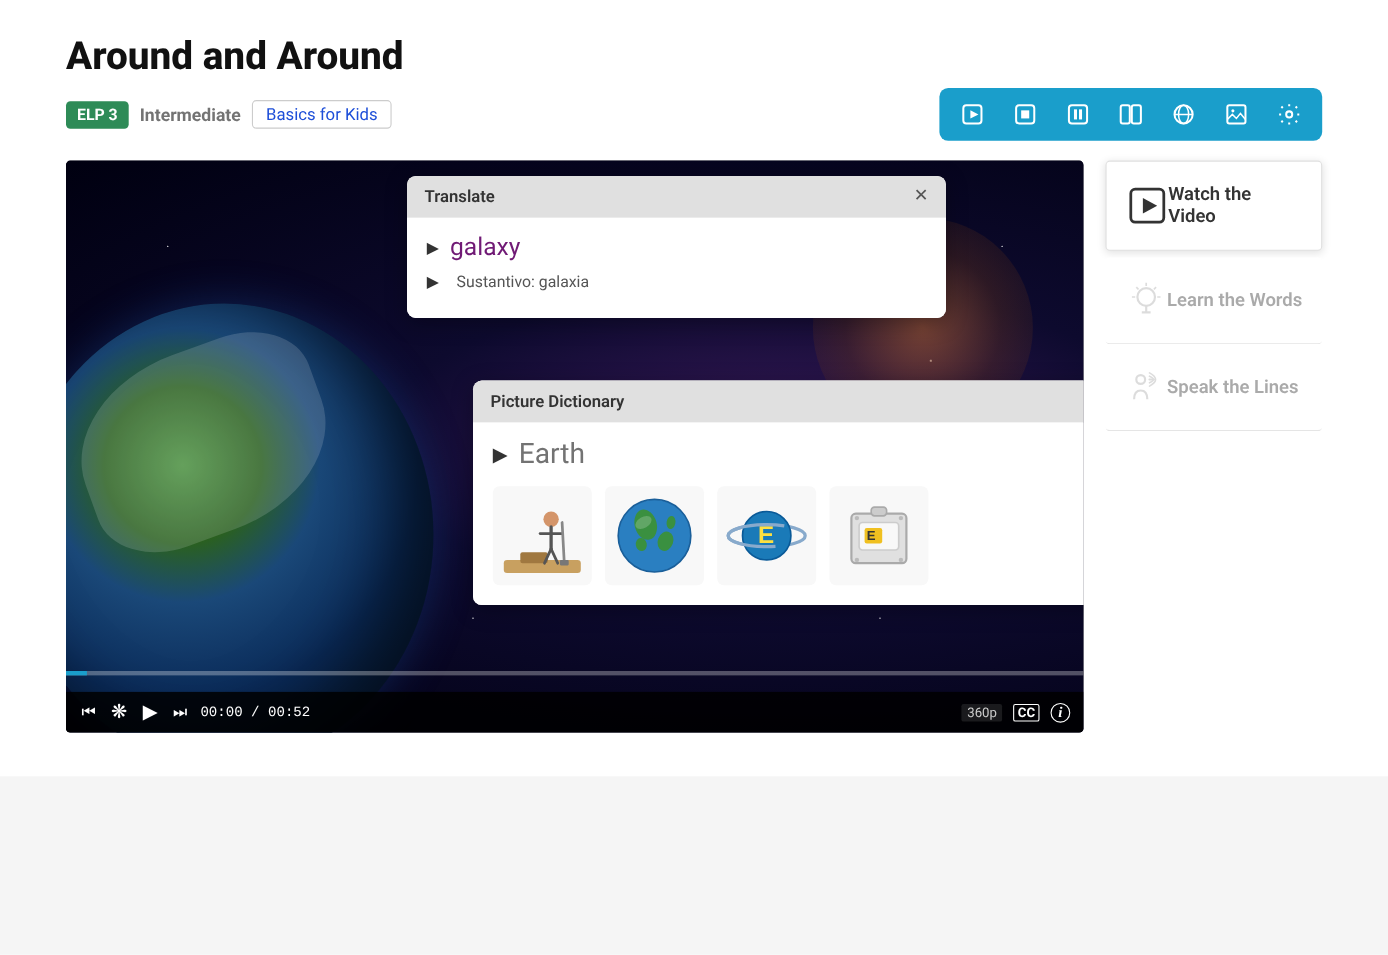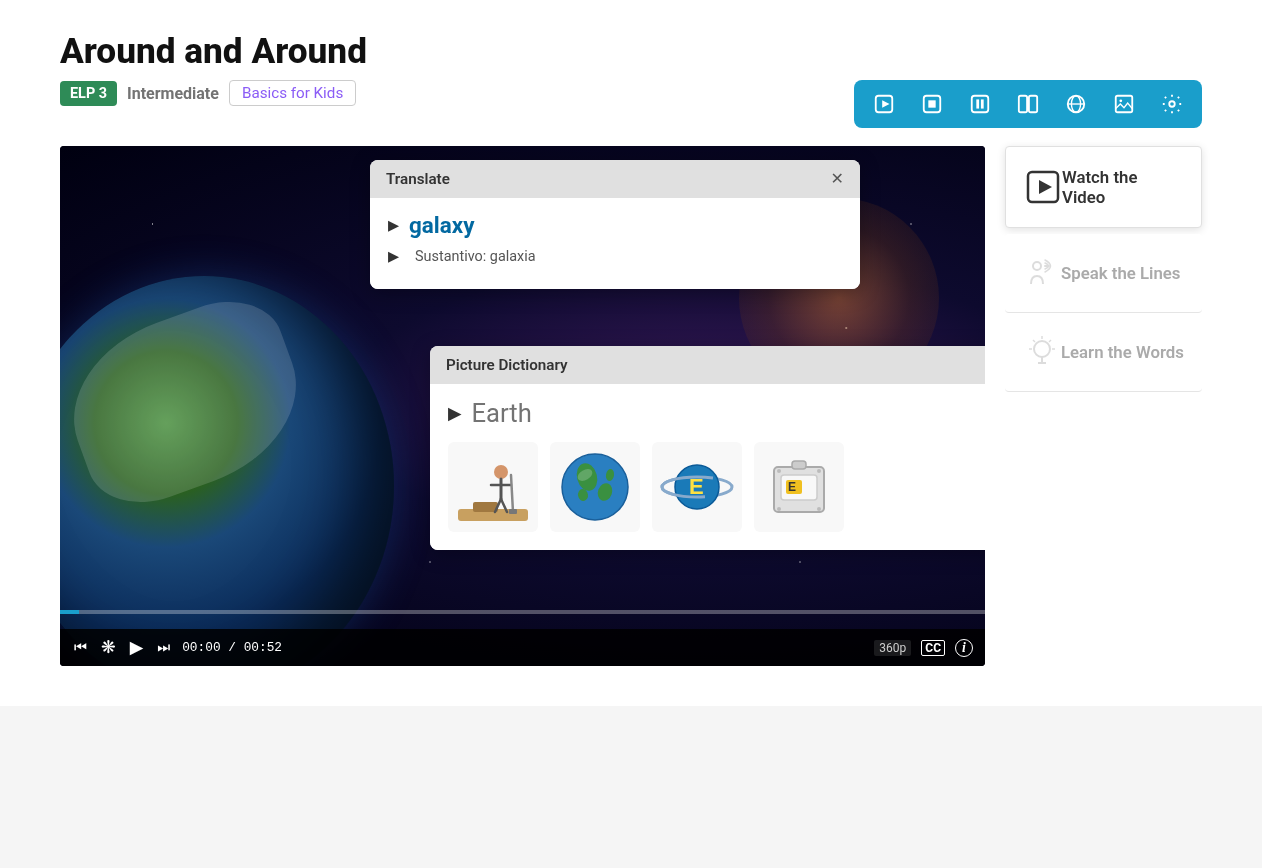--- a/index.html
+++ b/index.html
@@ -23,21 +23,21 @@
       color: #111;
       margin-bottom: 8px;
     }
     .page-subtitle {
       font-size: 1rem;
       color: #555;
       margin-bottom: 14px;
     }
     .tags-and-toolbar {
       display: flex;
-      align-items: flex-start;
+      align-items: center;
       justify-content: space-between;
       margin-bottom: 18px;
       gap: 36px;
     }
     .tags-row {
       display: flex;
       align-items: center;
       gap: 10px;
     }
     .tag-elp {
@@ -51,21 +51,21 @@
     .tag-intermediate {
       font-weight: 700;
       font-size: 1rem;
       color: #737373;
     }
     .tag-basics {
       border: 1.5px solid #ccc;
       border-radius: 4px;
       padding: 3px 12px;
       font-size: 0.95rem;
-      color: #8b5cf6;
+      color: #1d4ed8;
       background: #fff;
     }
     .toolbar {
       display: flex;
       align-items: center;
       background: #1a9ecb;
       border-radius: 8px;
       padding: 8px 14px;
       gap: 16px;
     }
@@ -297,22 +297,22 @@
       gap: 10px;
       margin-bottom: 10px;
     }
     .play-triangle {
       font-size: 0.9rem;
       color: #333;
       cursor: pointer;
     }
     .word-main {
       font-size: 1.4rem;
-      font-weight: 700;
-      color: #0369a1;
+      font-weight: 400;
+      color: #701a75;
     }
     .word-translation {
       font-size: 0.9rem;
       color: #555;
       margin-left: 6px;
     }
 
     
     .dict-popup {
       position: absolute;
@@ -606,44 +606,44 @@
             <rect x="2" y="2" width="30" height="30" rx="4" stroke="#333" stroke-width="2.5" fill="none"></rect>
             <polygon points="13,10 26,17 13,24" fill="#333"></polygon>
           </svg>
         </div>
         <span class="sidebar-label">Watch the Video</span>
       </div>
 
       <div class="sidebar-item inactive">
         <div class="sidebar-icon">
           <svg width="34" height="34" viewBox="0 0 34 34" fill="none">
-
-            <circle cx="12" cy="10" r="4" stroke="#aaa" stroke-width="2" fill="none"></circle>
-
-            <path d="M20 10 Q24 10 24 10" stroke="#aaa" stroke-width="2" stroke-linecap="round" fill="none"></path>
-            <path d="M20 7 Q27 10 20 13" stroke="#aaa" stroke-width="1.5" stroke-linecap="round" fill="none"></path>
-            <path d="M20 4 Q31 10 20 16" stroke="#aaa" stroke-width="1.5" stroke-linecap="round" fill="none"></path>
-
-            <path d="M6 28 Q6 20 12 20 Q18 20 18 28" stroke="#aaa" stroke-width="2" fill="none"></path>
-          </svg>
-        </div>
-        <span class="sidebar-label">Speak the Lines</span>
-      </div>
-
-      <div class="sidebar-item inactive">
-        <div class="sidebar-icon">
-          <svg width="34" height="34" viewBox="0 0 34 34" fill="none">
             <circle cx="17" cy="14" r="8" stroke="#aaa" stroke-width="2" fill="none"></circle>
             <line x1="17" y1="22" x2="17" y2="28" stroke="#aaa" stroke-width="2"></line>
             <line x1="13" y1="28" x2="21" y2="28" stroke="#aaa" stroke-width="2"></line>
 
             <line x1="17" y1="4" x2="17" y2="1" stroke="#aaa" stroke-width="1.5"></line>
             <line x1="24" y1="7" x2="26" y2="5" stroke="#aaa" stroke-width="1.5"></line>
             <line x1="27" y1="14" x2="30" y2="14" stroke="#aaa" stroke-width="1.5"></line>
             <line x1="10" y1="7" x2="8" y2="5" stroke="#aaa" stroke-width="1.5"></line>
             <line x1="7" y1="14" x2="4" y2="14" stroke="#aaa" stroke-width="1.5"></line>
           </svg>
         </div>
         <span class="sidebar-label">Learn the Words</span>
       </div>
+
+      <div class="sidebar-item inactive">
+        <div class="sidebar-icon">
+          <svg width="34" height="34" viewBox="0 0 34 34" fill="none">
+
+            <circle cx="12" cy="10" r="4" stroke="#aaa" stroke-width="2" fill="none"></circle>
+
+            <path d="M20 10 Q24 10 24 10" stroke="#aaa" stroke-width="2" stroke-linecap="round" fill="none"></path>
+            <path d="M20 7 Q27 10 20 13" stroke="#aaa" stroke-width="1.5" stroke-linecap="round" fill="none"></path>
+            <path d="M20 4 Q31 10 20 16" stroke="#aaa" stroke-width="1.5" stroke-linecap="round" fill="none"></path>
+
+            <path d="M6 28 Q6 20 12 20 Q18 20 18 28" stroke="#aaa" stroke-width="2" fill="none"></path>
+          </svg>
+        </div>
+        <span class="sidebar-label">Speak the Lines</span>
+      </div>
     </div>
   </div>
 </div>
 
 </body></html>

